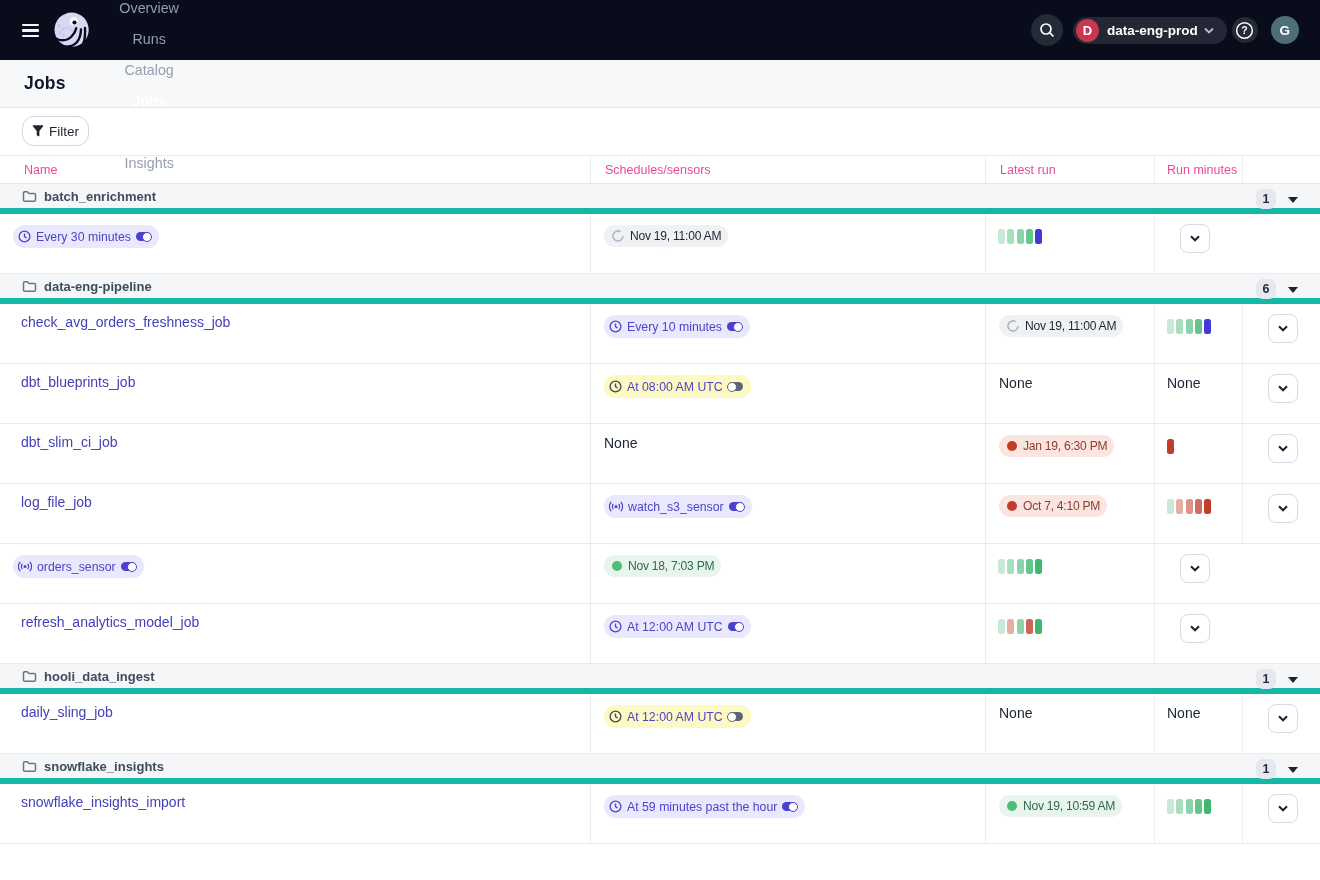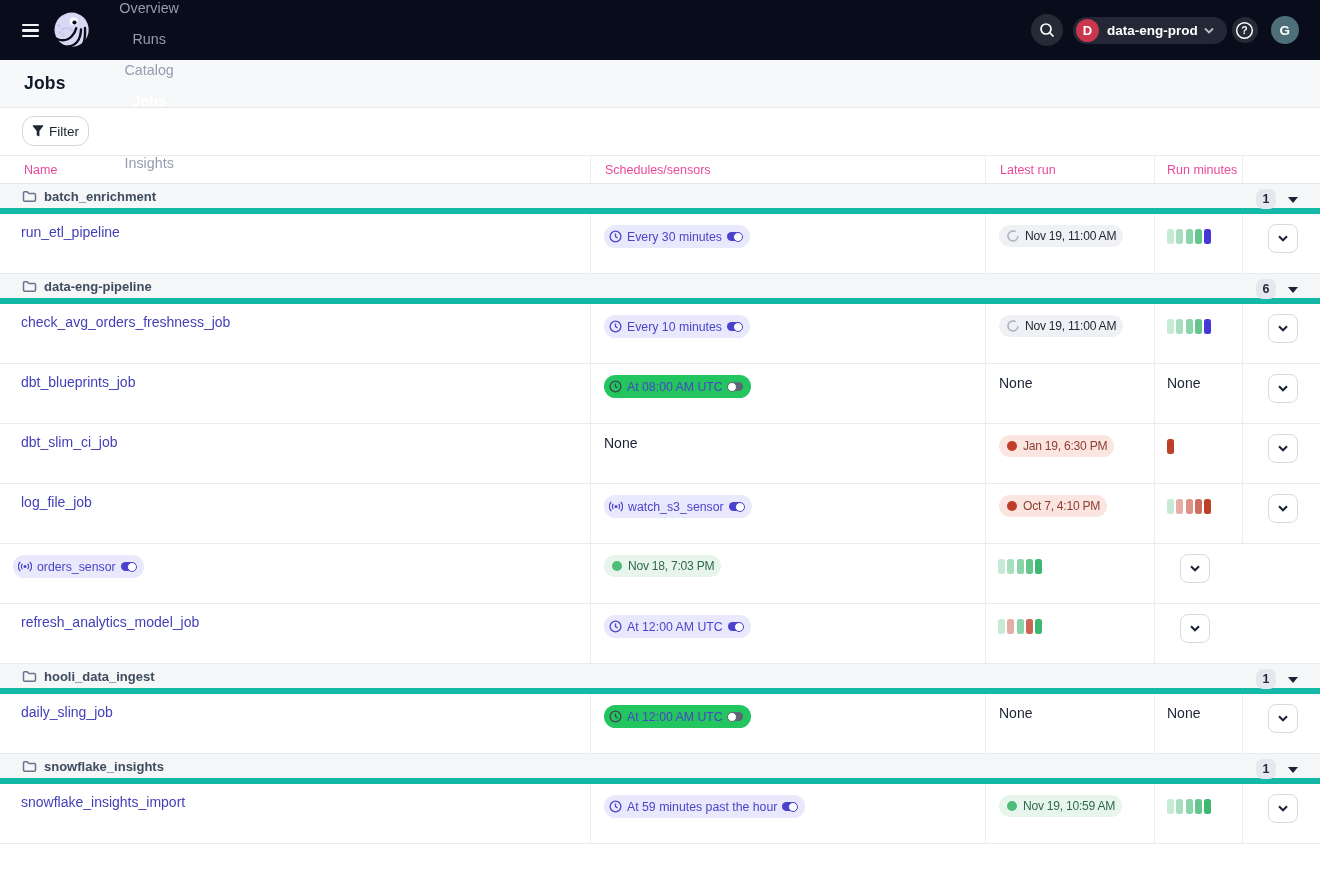--- a/index.html
+++ b/index.html
@@ -36,21 +36,21 @@
 .grow .caret { position:absolute; right:22px; top:12.5px; width:0; height:0; border-left:5px solid transparent; border-right:5px solid transparent; border-top:6px solid #1b2433; }
 .jrow { height:60px; border-bottom:1px solid #e8eaee; display:grid; grid-template-columns:591px 395px 169px 88px 77px; }
 .jrow > div { border-right:1px solid #eceef1; position:relative; }
 .jrow > div:last-child { border-right:none; }
 .jname { padding:9px 0 0 21px; }
 .jname a { color:#4440b8; font-size:14px; text-decoration:none; }
 .cell { padding:11px 0 0 13px; }
 .none { font-size:14px; color:#1b2433; padding-top:10.5px; }
 .pill { display:inline-flex; align-items:center; height:23px; border-radius:12px; padding:0 8px 0 5px; gap:5px; font-size:12.3px; }
 .pill.lav { background:#e9e8fc; color:#4a45c9; }
-.pill.grey { background:#22c55e; color:#4a45c9;justify-content:space-between; }
+.pill.grey { background:#fef9c3; color:#4a45c9;justify-content:space-between; }
 .pill.run-grey { background:#f0f1f4; color:#1b2433; height:22px; padding:0 7px 0 8px; gap:6px; font-size:12.1px; letter-spacing:-0.25px; }
 .pill.run-red { background:#fae5e1; color:#8e3d2f; height:22px; padding:0 7px 0 8px; gap:6px; font-size:12.1px; letter-spacing:-0.25px; }
 .pill.run-green { background:#e7f5ec; color:#2e6a47; height:22px; padding:0 7px 0 8px; gap:6px; font-size:12.1px; letter-spacing:-0.25px; }
 .dot { width:10px; height:10px; border-radius:50%; }
 .tgl { width:15px; height:9.5px; border-radius:5px; position:relative; }
 .tgl.on { background:#4a41cf; }
 .tgl.on i { position:absolute; right:-1px; top:-0.2px; width:10px; height:10px; background:#fff; border:1px solid #4a41cf; border-radius:50%; }
 .tgl.off { background:#5d6575; }
 .tgl.off i { position:absolute; left:-1px; top:-0.2px; width:10px; height:10px; background:#fff; border:1px solid #5d6575; border-radius:50%; }
 .bars { display:flex; gap:2.25px; padding:15px 0 0 12px; }
@@ -136,21 +136,20 @@
 
 <div class="grow">
   <svg class="fold" width="15" height="13" viewBox="0 0 15 13" fill="none" stroke="#68748a" stroke-width="1.5">
       <path d="M1.5 10 V3 Q1.5 1.8 2.7 1.8 H5.3 L6.8 3.5 H12.3 Q13.5 3.5 13.5 4.7 V10 Q13.5 11.2 12.3 11.2 H2.7 Q1.5 11.2 1.5 10 Z" stroke-linejoin="round"></path>
     </svg>
   <span class="gname">batch_enrichment</span>
   <span class="badge">1</span>
     <span class="caret"></span>
 </div>
 <div class="jrow">
-  <div class="jname"><a href="#">run_etl_pipeline</a></div>
   <div class="cell"><span class="pill lav"><svg width="13" height="13" viewBox="0 0 13 13" fill="none" stroke="#4a45c9" stroke-width="1.3">
           <circle cx="6.5" cy="6.5" r="5.4"></circle>
           <path d="M6.5 3.5 V6.7 L8.6 7.9"></path>
         </svg>Every 30 minutes<span class="tgl on">
           <i></i>
         </span></span></div>
   <div class="cell"><span class="pill run-grey"><svg width="12" height="12" viewBox="0 0 12 12" fill="none" stroke="#aeb6c2" stroke-width="1.6">
           <path d="M8.6 1.6 A5 5 0 1 0 11 6"></path>
         </svg>Nov 19, 11:00 AM</span></div>
   <div class="bars">

